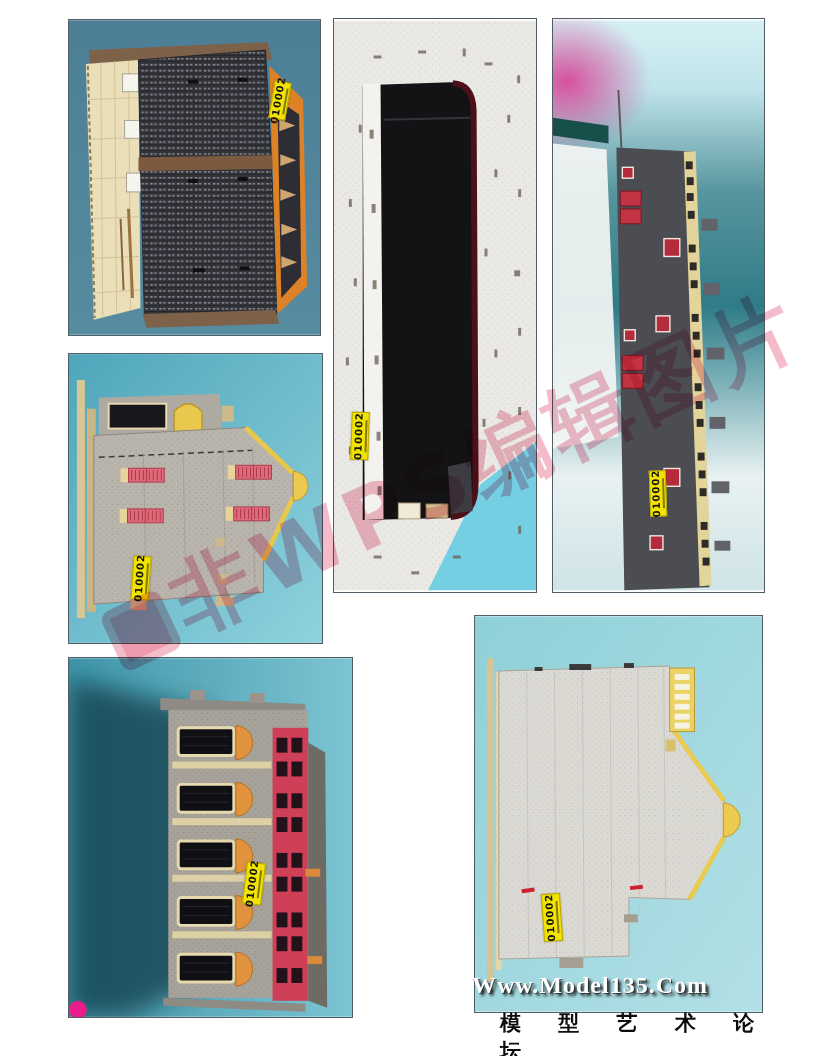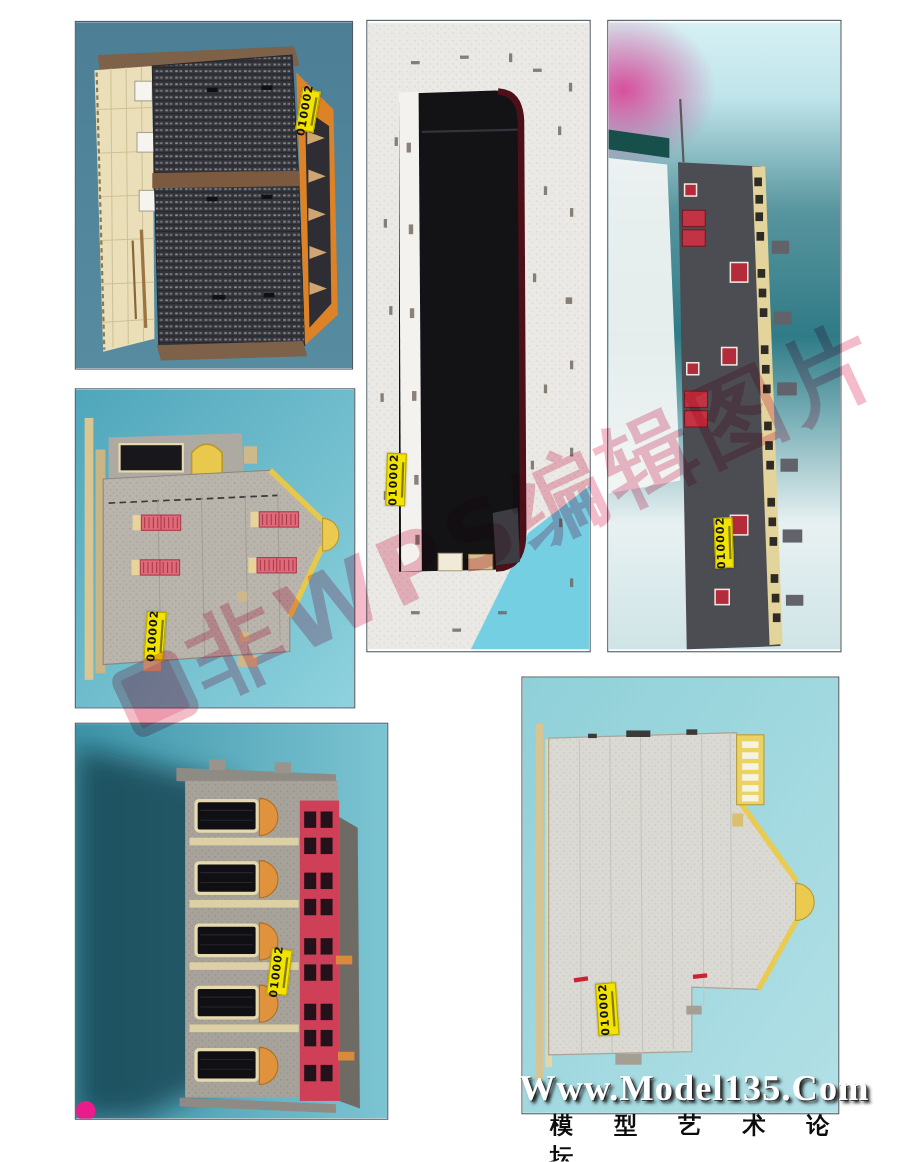--- a/index.html
+++ b/index.html
@@ -16,21 +16,21 @@
   
   .watermark{position:absolute;left:86px;top:588px;z-index:10;pointer-events:none;
              transform:rotate(-25deg);transform-origin:0 0;white-space:nowrap;
              color:rgba(222,52,96,0.33);font-size:84px;font-weight:bold;letter-spacing:6px;
              mix-blend-mode:multiply;}
   .watermark .wm-logo{display:inline-block;width:64px;height:64px;border-radius:10px;
              background:rgba(214,32,70,0.45);margin-right:10px;vertical-align:middle;
              box-shadow:inset 0 0 0 8px rgba(255,255,255,0.35);}
   
   .site-title{position:absolute;left:472px;top:972px;z-index:12;
-              font-family:"Liberation Serif",serif;font-weight:bold;font-size:33px;
+              font-family:"Liberation Serif",serif;font-weight:bold;font-size:24px;
               color:#ffffff;letter-spacing:1px;
               text-shadow:3px 3px 3px rgba(25,25,25,.95),1px 1px 0 rgba(70,70,70,.9);}
   .forum-title{position:absolute;left:500px;top:1009px;z-index:12;
                font-size:21px;font-weight:bold;color:#0c0c0c;letter-spacing:15px;}
 </style>
 </head>
 <body>
 
 <div class="photo" style="left:68px;top:19px;width:253px;height:317px;">
   <svg viewBox="0 0 253 317">

